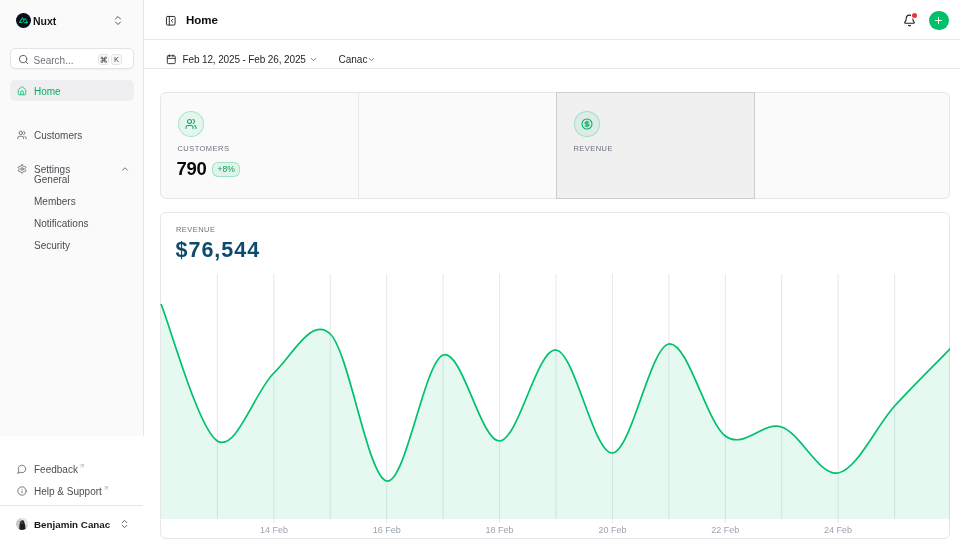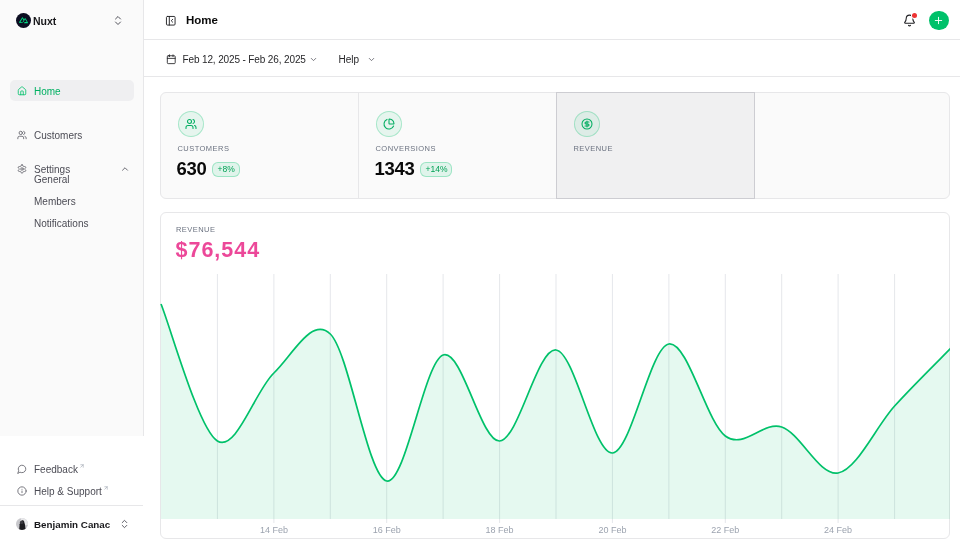--- a/index.html
+++ b/index.html
@@ -15,21 +15,21 @@
   display:flex; align-items:center; }
 .srow .ic { width:10px; height:10px; margin-left:7px; margin-right:7px; flex:none;}
 .srow .txt { font-size:10px; font-weight:500; color:#4c4c55; position:relative; top:0.5px; }
 .sub { position:absolute; left:10px; width:124px; height:21px;
   display:flex; align-items:center; }
 .sub .txt { margin-left:24px; font-size:10px; font-weight:500; color:#4c4c55; position:relative; top:0.5px; }
 
 
 #hdr1 { position:absolute; left:144px; top:0; width:816px; height:40px;
   background:#fff; border-bottom:1px solid #e7e7e9; }
-#hdr2 { position:absolute; left:144px; top:41px; width:816px; height:36px;
+#hdr2 { position:absolute; left:144px; top:41px; width:816px; height:28px;
   background:#fff; border-bottom:1px solid #e7e7e9; }
 #main { position:absolute; left:144px; top:78px; width:816px; height:462px; background:#fff; }
 
 
 #stats { position:absolute; left:16px; top:14px; width:790px; height:107px;
   background:#fafafa; border:1px solid #e7e7e9; border-radius:6px; }
 .statdiv { position:absolute; top:0; width:1px; height:105px; background:#e7e7e9; }
 .card { position:absolute; top:0; height:105px; }
 .iconcirc { position:absolute; left:17px; top:18px; width:26px; height:26px;
   border-radius:50%; background:rgba(0,193,106,0.08);
@@ -42,41 +42,55 @@
 .badge { margin-left:6px; font-size:8.5px; font-weight:500; color:#00a155;
   background:rgba(0,193,106,0.10); box-shadow:inset 0 0 0 1px rgba(0,193,106,0.30);
   border-radius:6px; padding:2.5px 5px; }
 
 
 #chartcard { position:absolute; left:16px; top:134px; width:790px; height:327px;
   background:#fff; border:1px solid #e7e7e9; border-radius:6px; }
 #chartlbl { position:absolute; left:15px; top:11.5px; font-size:7.5px; font-weight:500;
   letter-spacing:0.45px; color:#6b7280; }
 #chartval { position:absolute; left:14.5px; top:25px; font-size:21.5px; font-weight:700;
-  color:#ec4899; letter-spacing:1.0px; }
+  color:#0c4a6e; letter-spacing:1.0px; }
 </style>
 </head>
 <body>
 
 <div id="sidebar">
 
   <div class="abs" style="left:16px; top:13px; width:15px; height:15px;">
     <svg width="15" height="15" viewBox="0 0 15 15">
       <circle cx="7.5" cy="7.5" r="7.5" fill="#0c0d21"></circle>
       <g transform="translate(3.1,4.6) scale(0.37)">
         <path d="M13.46 15.6h8.92c.28 0 .56-.07.8-.21a1.6 1.6 0 0 0 .6-.6 1.6 1.6 0 0 0 .21-.8 1.6 1.6 0 0 0-.22-.8L17.8 2.8a1.6 1.6 0 0 0-.6-.59 1.6 1.6 0 0 0-.8-.21c-.28 0-.56.07-.8.21a1.6 1.6 0 0 0-.6.6l-1.53 2.65-3-5.19a1.6 1.6 0 0 0-.59-.59 1.6 1.6 0 0 0-.8-.21c-.29 0-.57.07-.81.21a1.6 1.6 0 0 0-.6.6L.22 12.18a1.6 1.6 0 0 0-.22.8c0 .28.07.56.22.8.14.25.34.45.59.6.24.14.52.21.8.21h5.6c2.22 0 3.86-.97 4.98-2.88l2.73-4.73 1.47-2.53 4.4 7.6h-5.86l-1.47 2.54Zm-6.34-2.53-3.9-.01 5.85-10.14 2.93 5.07-1.96 3.4c-.75 1.23-1.6 1.68-2.92 1.68Z" transform="translate(0,-0.2)" fill="#00dc82"></path>
       </g>
     </svg>
   </div>
   <div class="abs" style="left:33px; top:14.5px; font-size:10.5px; font-weight:700; color:#18181b;">Nuxt</div>
   <svg class="abs" style="left:112px; top:13.5px;" width="12" height="13" viewBox="0 0 24 24" fill="none" stroke="#52525b" stroke-width="2" stroke-linecap="round" stroke-linejoin="round">
       <path d="m7 15 5 5 5-5"></path>
       <path d="m7 9 5-5 5 5"></path>
     </svg>
 
+  <div class="abs" style="left:10px; top:48px; width:124px; height:21px; background:#fff;
+    border:1px solid #e4e4e7; border-radius:5px; box-shadow:0 1px 1px rgba(0,0,0,0.04);">
+    <svg class="abs" style="left:7px; top:4.5px;" width="11" height="11" viewBox="0 0 24 24" fill="none" stroke="#52525b" stroke-width="2" stroke-linecap="round" stroke-linejoin="round">
+        <circle cx="11" cy="11" r="8"></circle>
+        <path d="m21 21-4.3-4.3"></path>
+      </svg>
+    <div class="abs" style="left:22.5px; top:5.5px; font-size:10px; color:#71717a;">Search...</div>
+    <div class="abs" style="left:87px; top:4.5px; width:11px; height:11.5px; background:#fafafa; border:1px solid #e4e4e7; border-radius:3px; display:flex; align-items:center; justify-content:center;">
+      <svg width="7.5" height="7.5" viewBox="0 0 24 24" fill="none" stroke="#3f3f46" stroke-width="2.4" stroke-linecap="round" stroke-linejoin="round">
+          <path d="M15 6v12a3 3 0 1 0 3-3H6a3 3 0 1 0 3 3V6a3 3 0 1 0-3 3h12a3 3 0 1 0-3-3"></path>
+        </svg>
+    </div>
+    <div class="abs" style="left:100px; top:4.5px; width:11px; height:11.5px; background:#fafafa; border:1px solid #e4e4e7; border-radius:3px; display:flex; align-items:center; justify-content:center; font-size:7.5px; font-weight:500; color:#3f3f46;">K</div>
+  </div>
 
   <div class="srow" style="top:80px; background:#efeff1; border-radius:5px;">
     <svg class="ic" viewBox="0 0 24 24" fill="none" stroke="#00c16a" stroke-width="2" stroke-linecap="round" stroke-linejoin="round">
         <path d="M15 21v-8a1 1 0 0 0-1-1h-4a1 1 0 0 0-1 1v8"></path>
         <path d="M3 10a2 2 0 0 1 .709-1.528l7-5.999a2 2 0 0 1 2.582 0l7 5.999A2 2 0 0 1 21 10v9a2 2 0 0 1-2 2H5a2 2 0 0 1-2-2z"></path>
       </svg>
     <span class="txt" style="color:#00b062; font-weight:500;">Home</span>
   </div>
   <div class="srow" style="top:124px;">
     <svg class="ic" viewBox="0 0 24 24" fill="none" stroke="#5f5f68" stroke-width="2" stroke-linecap="round" stroke-linejoin="round">
@@ -98,20 +112,23 @@
       </svg>
   </div>
   <div class="sub" style="top:168px;">
       <span class="txt">General</span>
     </div>
   <div class="sub" style="top:212px;">
       <span class="txt">Notifications</span>
     </div>
   <div class="sub" style="top:190px;">
       <span class="txt">Members</span>
+    </div>
+  <div class="sub" style="top:234px;">
+      <span class="txt">Security</span>
     </div>
 
   <div class="srow" style="top:480px;">
     <svg class="ic" viewBox="0 0 24 24" fill="none" stroke="#5f5f68" stroke-width="2" stroke-linecap="round" stroke-linejoin="round">
         <circle cx="12" cy="12" r="10"></circle>
         <path d="M12 16v-4"></path>
         <path d="M12 8h.01"></path>
       </svg>
     <span class="txt">Help &amp; Support</span>
     <svg style="margin-left:1px; margin-bottom:6px;" width="6" height="6" viewBox="0 0 24 24" fill="none" stroke="#9ca3af" stroke-width="2.4" stroke-linecap="round" stroke-linejoin="round">
@@ -176,21 +193,21 @@
   <svg class="abs" style="left:22px; top:13px;" width="10.5" height="10.5" viewBox="0 0 24 24" fill="none" stroke="#27272a" stroke-width="2" stroke-linecap="round" stroke-linejoin="round">
       <path d="M8 2v4"></path>
       <path d="M16 2v4"></path>
       <rect width="18" height="18" x="3" y="4" rx="2"></rect>
       <path d="M3 10h18"></path>
     </svg>
   <div class="abs" style="left:38.5px; top:13px; font-size:10px; font-weight:500; letter-spacing:-0.13px; color:#27272a;">Feb 12, 2025 - Feb 26, 2025</div>
   <svg class="abs" style="left:165px; top:14px;" width="9" height="9" viewBox="0 0 24 24" fill="none" stroke="#52525b" stroke-width="2" stroke-linecap="round" stroke-linejoin="round">
       <path d="m6 9 6 6 6-6"></path>
     </svg>
-  <div class="abs" style="left:194.5px; top:13px; font-size:10px; font-weight:500; color:#27272a;">Help</div>
+  <div class="abs" style="left:194.5px; top:13px; font-size:10px; font-weight:500; color:#27272a;">Canac</div>
   <svg class="abs" style="left:223px; top:14px;" width="9" height="9" viewBox="0 0 24 24" fill="none" stroke="#52525b" stroke-width="2" stroke-linecap="round" stroke-linejoin="round">
       <path d="m6 9 6 6 6-6"></path>
     </svg>
 </div>
 
 <div id="main">
   <div id="stats">
     <div class="statdiv" style="left:197px;"></div>
     <div class="statdiv" style="left:395px;"></div>
     <div class="statdiv" style="left:593px;"></div>
@@ -199,35 +216,22 @@
       <div class="iconcirc">
           <svg width="12" height="12" viewBox="0 0 24 24" fill="none" stroke="#00ad60" stroke-width="2.1" stroke-linecap="round" stroke-linejoin="round">
             <path d="M16 21v-2a4 4 0 0 0-4-4H6a4 4 0 0 0-4 4v2"></path>
             <circle cx="9" cy="7" r="4"></circle>
             <path d="M22 21v-2a4 4 0 0 0-3-3.87"></path>
             <path d="M16 3.13a4 4 0 0 1 0 7.75"></path>
           </svg>
         </div>
       <div class="lbl">CUSTOMERS</div>
       <div class="valrow">
-          <span class="val">630</span>
+          <span class="val">790</span>
           <span class="badge">+8%</span>
-        </div>
-    </div>
-    <div class="card" style="left:198px; width:197px;">
-      <div class="iconcirc">
-          <svg width="12" height="12" viewBox="0 0 24 24" fill="none" stroke="#00ad60" stroke-width="2.1" stroke-linecap="round" stroke-linejoin="round">
-            <path d="M21 12c.552 0 1.005-.449.95-.998a10 10 0 0 0-8.953-8.951c-.55-.055-.998.398-.998.95v8a1 1 0 0 0 1 1z"></path>
-            <path d="M21.21 15.89A10 10 0 1 1 8 2.83"></path>
-          </svg>
-        </div>
-      <div class="lbl">CONVERSIONS</div>
-      <div class="valrow">
-          <span class="val">1343</span>
-          <span class="badge">+14%</span>
         </div>
     </div>
     <div class="card" style="left:396px; width:197px; background:#f0f0f1; box-shadow:0 0 0 1px #cdcdd2; border-radius:0;">
       <div class="iconcirc">
           <svg width="12" height="12" viewBox="0 0 24 24" fill="none" stroke="#00ad60" stroke-width="2.1" stroke-linecap="round" stroke-linejoin="round">
             <circle cx="12" cy="12" r="10"></circle>
             <path d="M16 8h-6a2 2 0 1 0 0 4h4a2 2 0 1 1 0 4H8"></path>
             <path d="M12 18V6"></path>
           </svg>
         </div>

